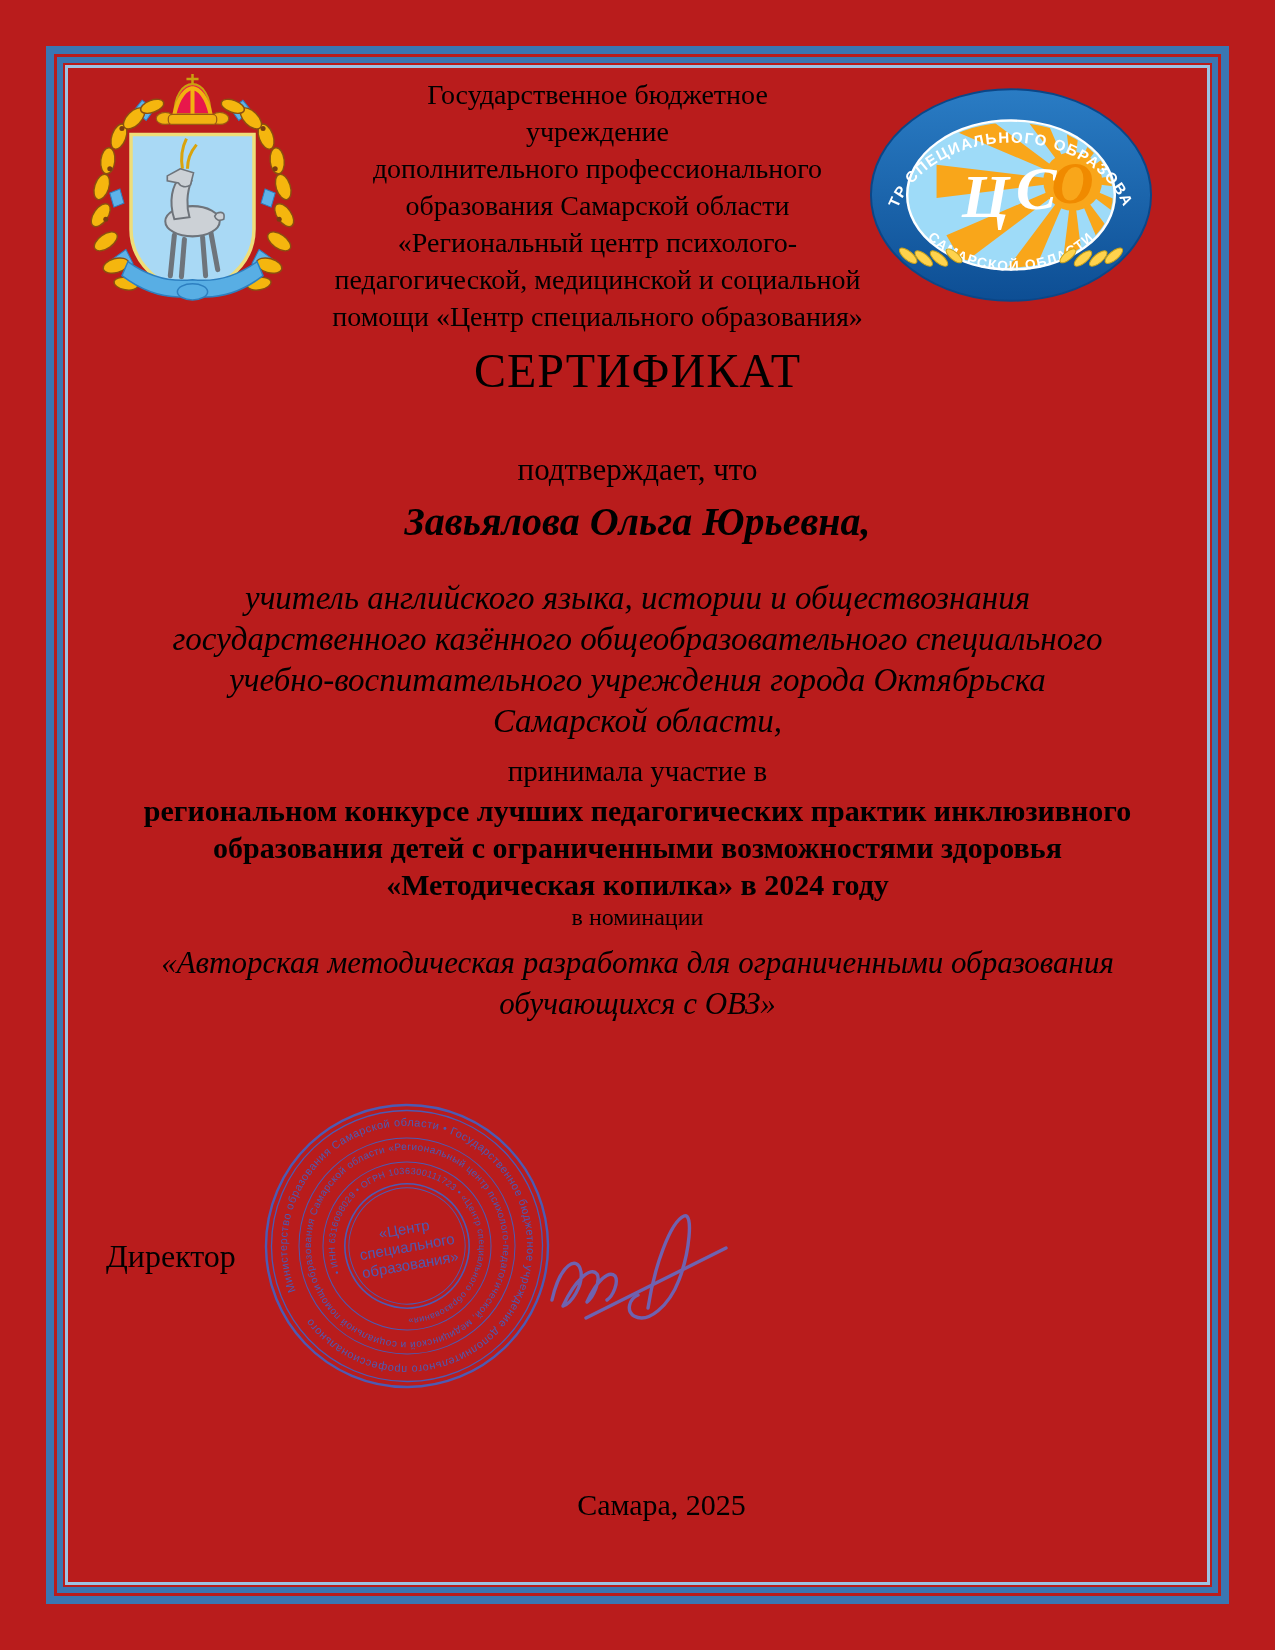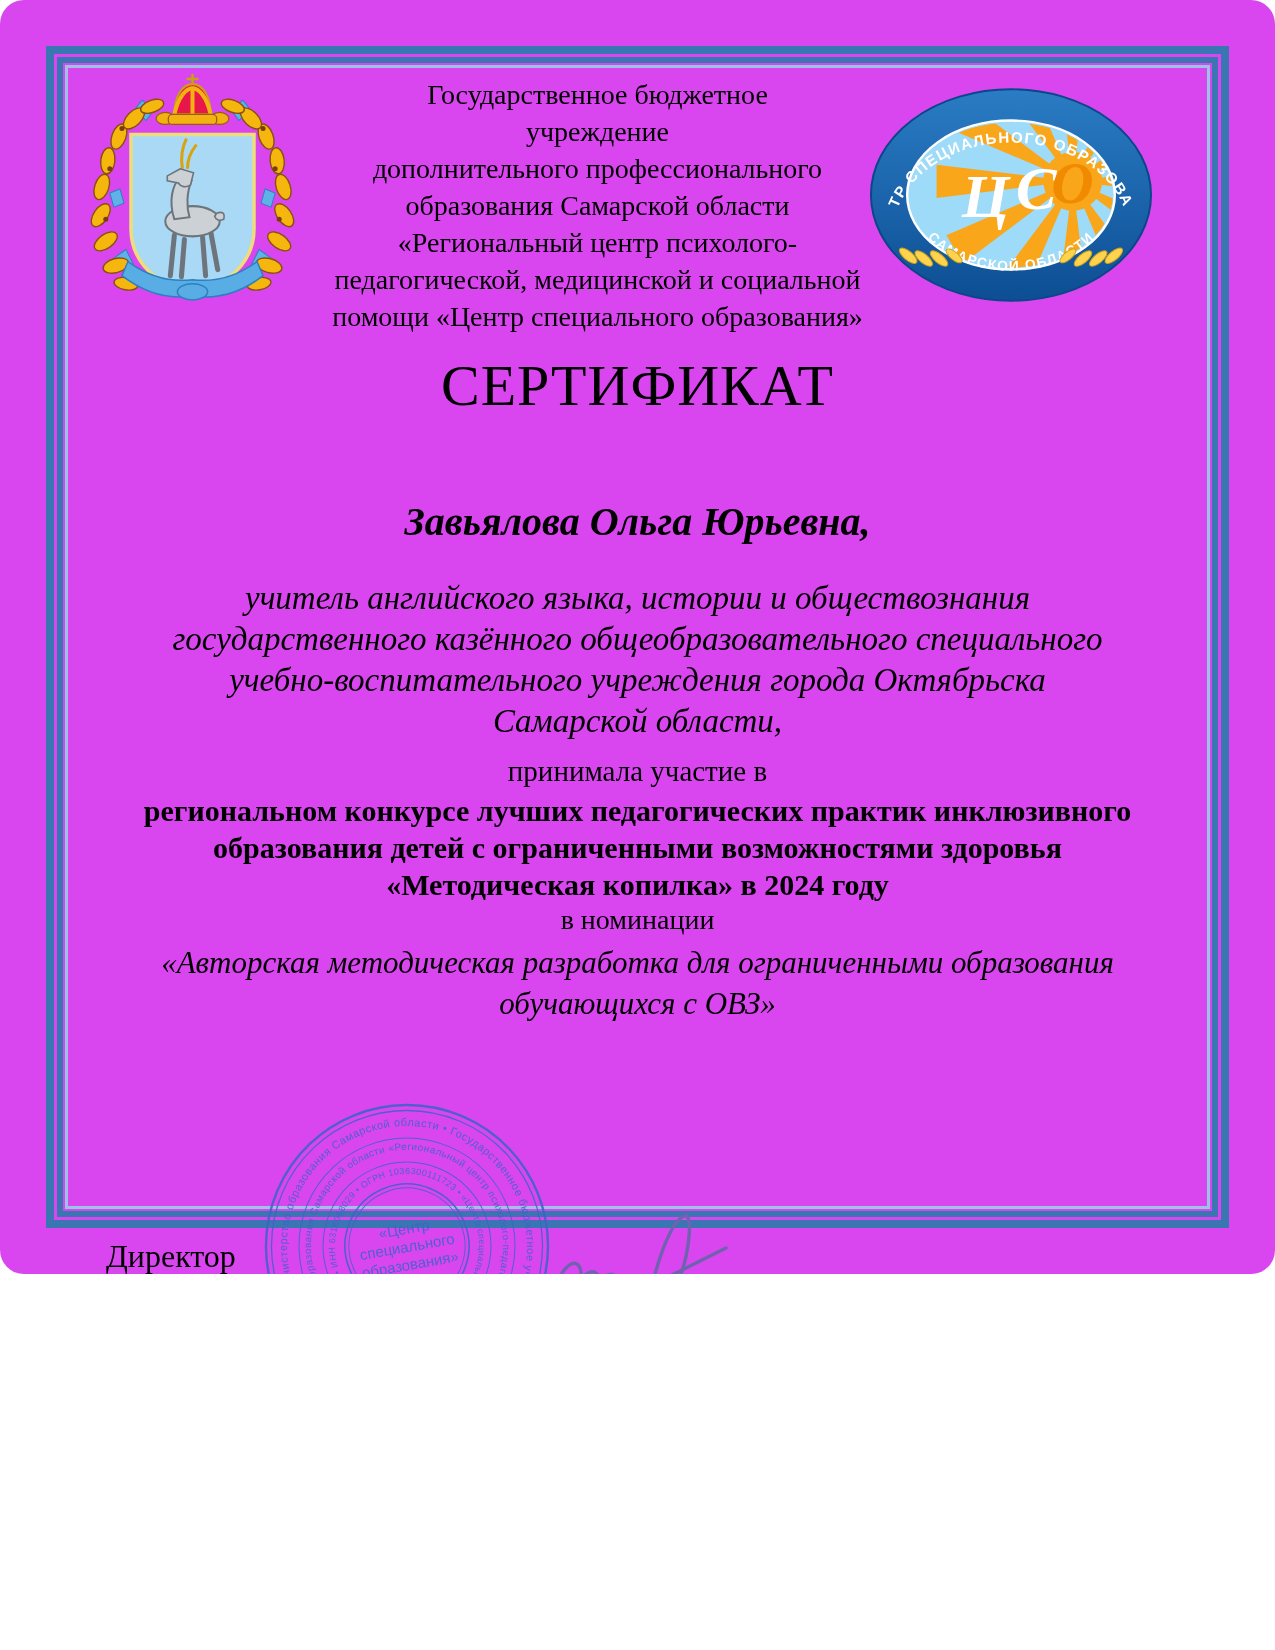--- a/index.html
+++ b/index.html
@@ -1,44 +1,44 @@
 <!DOCTYPE html>
 <html><head>
 <meta charset="utf-8">
 <style>
   html,body { margin:0; padding:0; background:#ffffff; }
   .page {
-    position:relative; width:1275px; height:1274px; background:#d946ef;
-    font-family:"Liberation Serif","DejaVu Serif",serif; color:#000; overflow:hidden;border-radius:24px;
+    position:relative; width:1275px; height:1650px; background:#b91c1c;
+    font-family:"Liberation Serif","DejaVu Serif",serif; color:#000; overflow:hidden;
   }
   
   .frame1 { position:absolute; inset:46px; border:8px solid #3a76b2; pointer-events:none; }
   .frame2 { position:absolute; inset:3px;  border:6px solid #3a76b2; }
   .frame3 { position:absolute; inset:2px;  border:3px solid #9cc3e5; }
 
   .content { position:absolute; inset:68px; text-align:center; }
 
   .ml { white-space:pre-line; }
 
   .emblem   { position:absolute; left:17px; top:0px; width:215px; height:246px; }
   .inst     { position:absolute; left:250px; right:330px; top:8px;
               font-size:28px; line-height:37px; }
   .cso-logo { position:absolute; right:54px; top:18px; width:284px; height:218px; }
 
-  .title    { position:absolute; left:0; right:0; top:284px;
-              font-size:58px; letter-spacing:1px; }
+  .title    { position:absolute; left:0; right:0; top:275px;
+              font-size:48px; letter-spacing:1px; }
   .confirms { position:absolute; left:0; right:0; top:384px; font-size:31px; }
   .recipient{ position:absolute; left:0; right:0; top:430px;
               font-size:40px; font-weight:bold;font-style:italic; }
   .role     { position:absolute; left:0; right:0; top:510px;
               font-size:33px; font-style:italic; line-height:41px;font-family:Liberation Serif, serif; }
   .participation { position:absolute; left:0; right:0; top:687px; font-size:29px; }
   .event    { position:absolute; left:0; right:0; top:724px;
               font-size:30px; font-weight:bold; line-height:37px; }
-  .nom-label{ position:absolute; left:0; right:0; top:836px; font-size:28px; }
+  .nom-label{ position:absolute; left:0; right:0; top:836px; font-size:24px; }
   .nomination{ position:absolute; left:0; right:0; top:874px;
               font-size:31px; font-style:italic; line-height:41px; }
 
   .sign-area { position:absolute; left:0; right:3px; top:1040px; height:360px; text-align:left; }
   .director  { position:absolute; left:38px; top:130px; font-size:32px; }
   .stamp     { position:absolute; left:189px; top:-12px; width:300px; height:300px; opacity:0.88; }
   .signature { position:absolute; left:468px; top:62px; width:210px; height:180px; }
   .signer    { position:absolute; left:753px; top:130px; font-size:32px; }
 
   .footer-city { position:absolute; left:0; right:0; top:1420px; font-size:30px;margin-left:48px; }
@@ -183,20 +183,21 @@
         <g transform="translate(250,172) rotate(-40)">
           <ellipse cx="0" cy="0" rx="11" ry="4.5"></ellipse>
             <ellipse cx="-14" cy="-8" rx="11" ry="4.5"></ellipse>
           <ellipse cx="-26" cy="-18" rx="11" ry="4.5"></ellipse>
             <ellipse cx="-36" cy="-30" rx="10" ry="4"></ellipse>
         </g>
       </g>
     </svg>
 
     <div class="title">СЕРТИФИКАТ</div>
+    <div class="confirms">подтверждает, что</div>
     <div class="recipient">Завьялова Ольга Юрьевна,</div>
     <div class="role ml">учитель английского языка, истории и обществознания
 государственного казённого общеобразовательного специального
 учебно-воспитательного учреждения города Октябрьска
 Самарской области,</div>
     <div class="participation">принимала участие в</div>
     <div class="event ml">региональном конкурсе лучших педагогических практик инклюзивного
 образования детей с ограниченными возможностями здоровья
 «Методическая копилка» в 2024 году</div>
     <div class="nom-label">в номинации</div>

